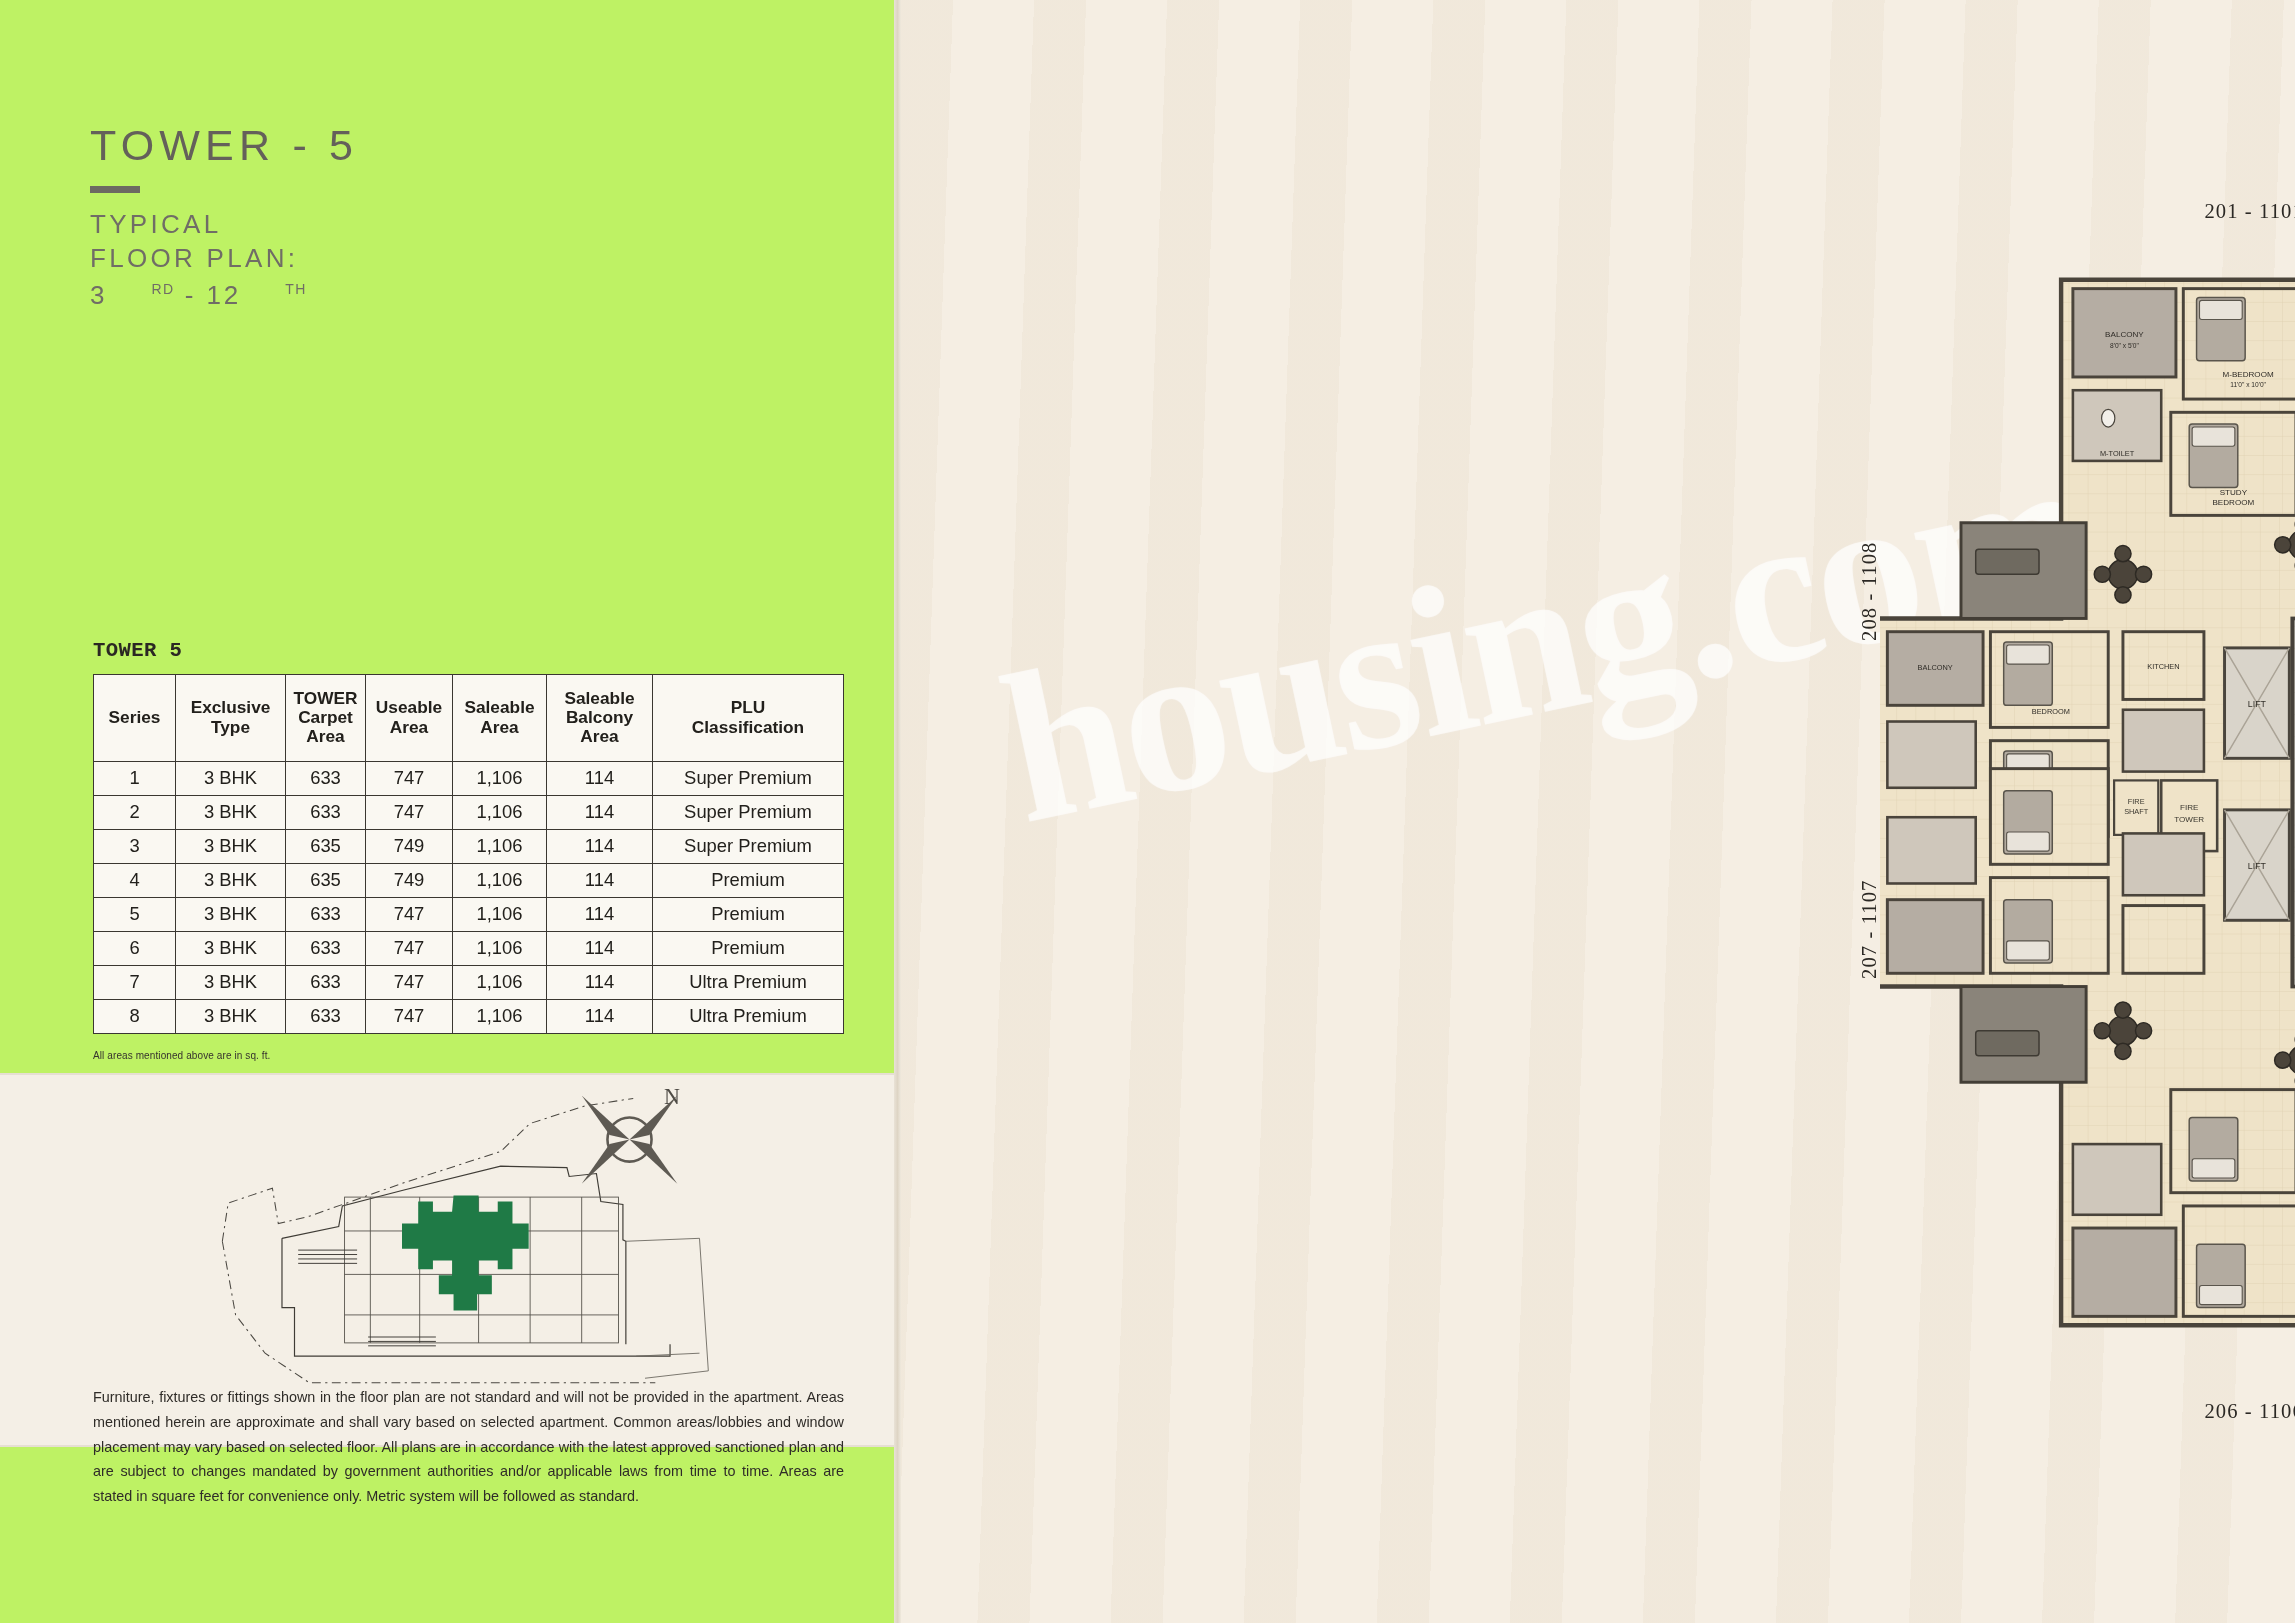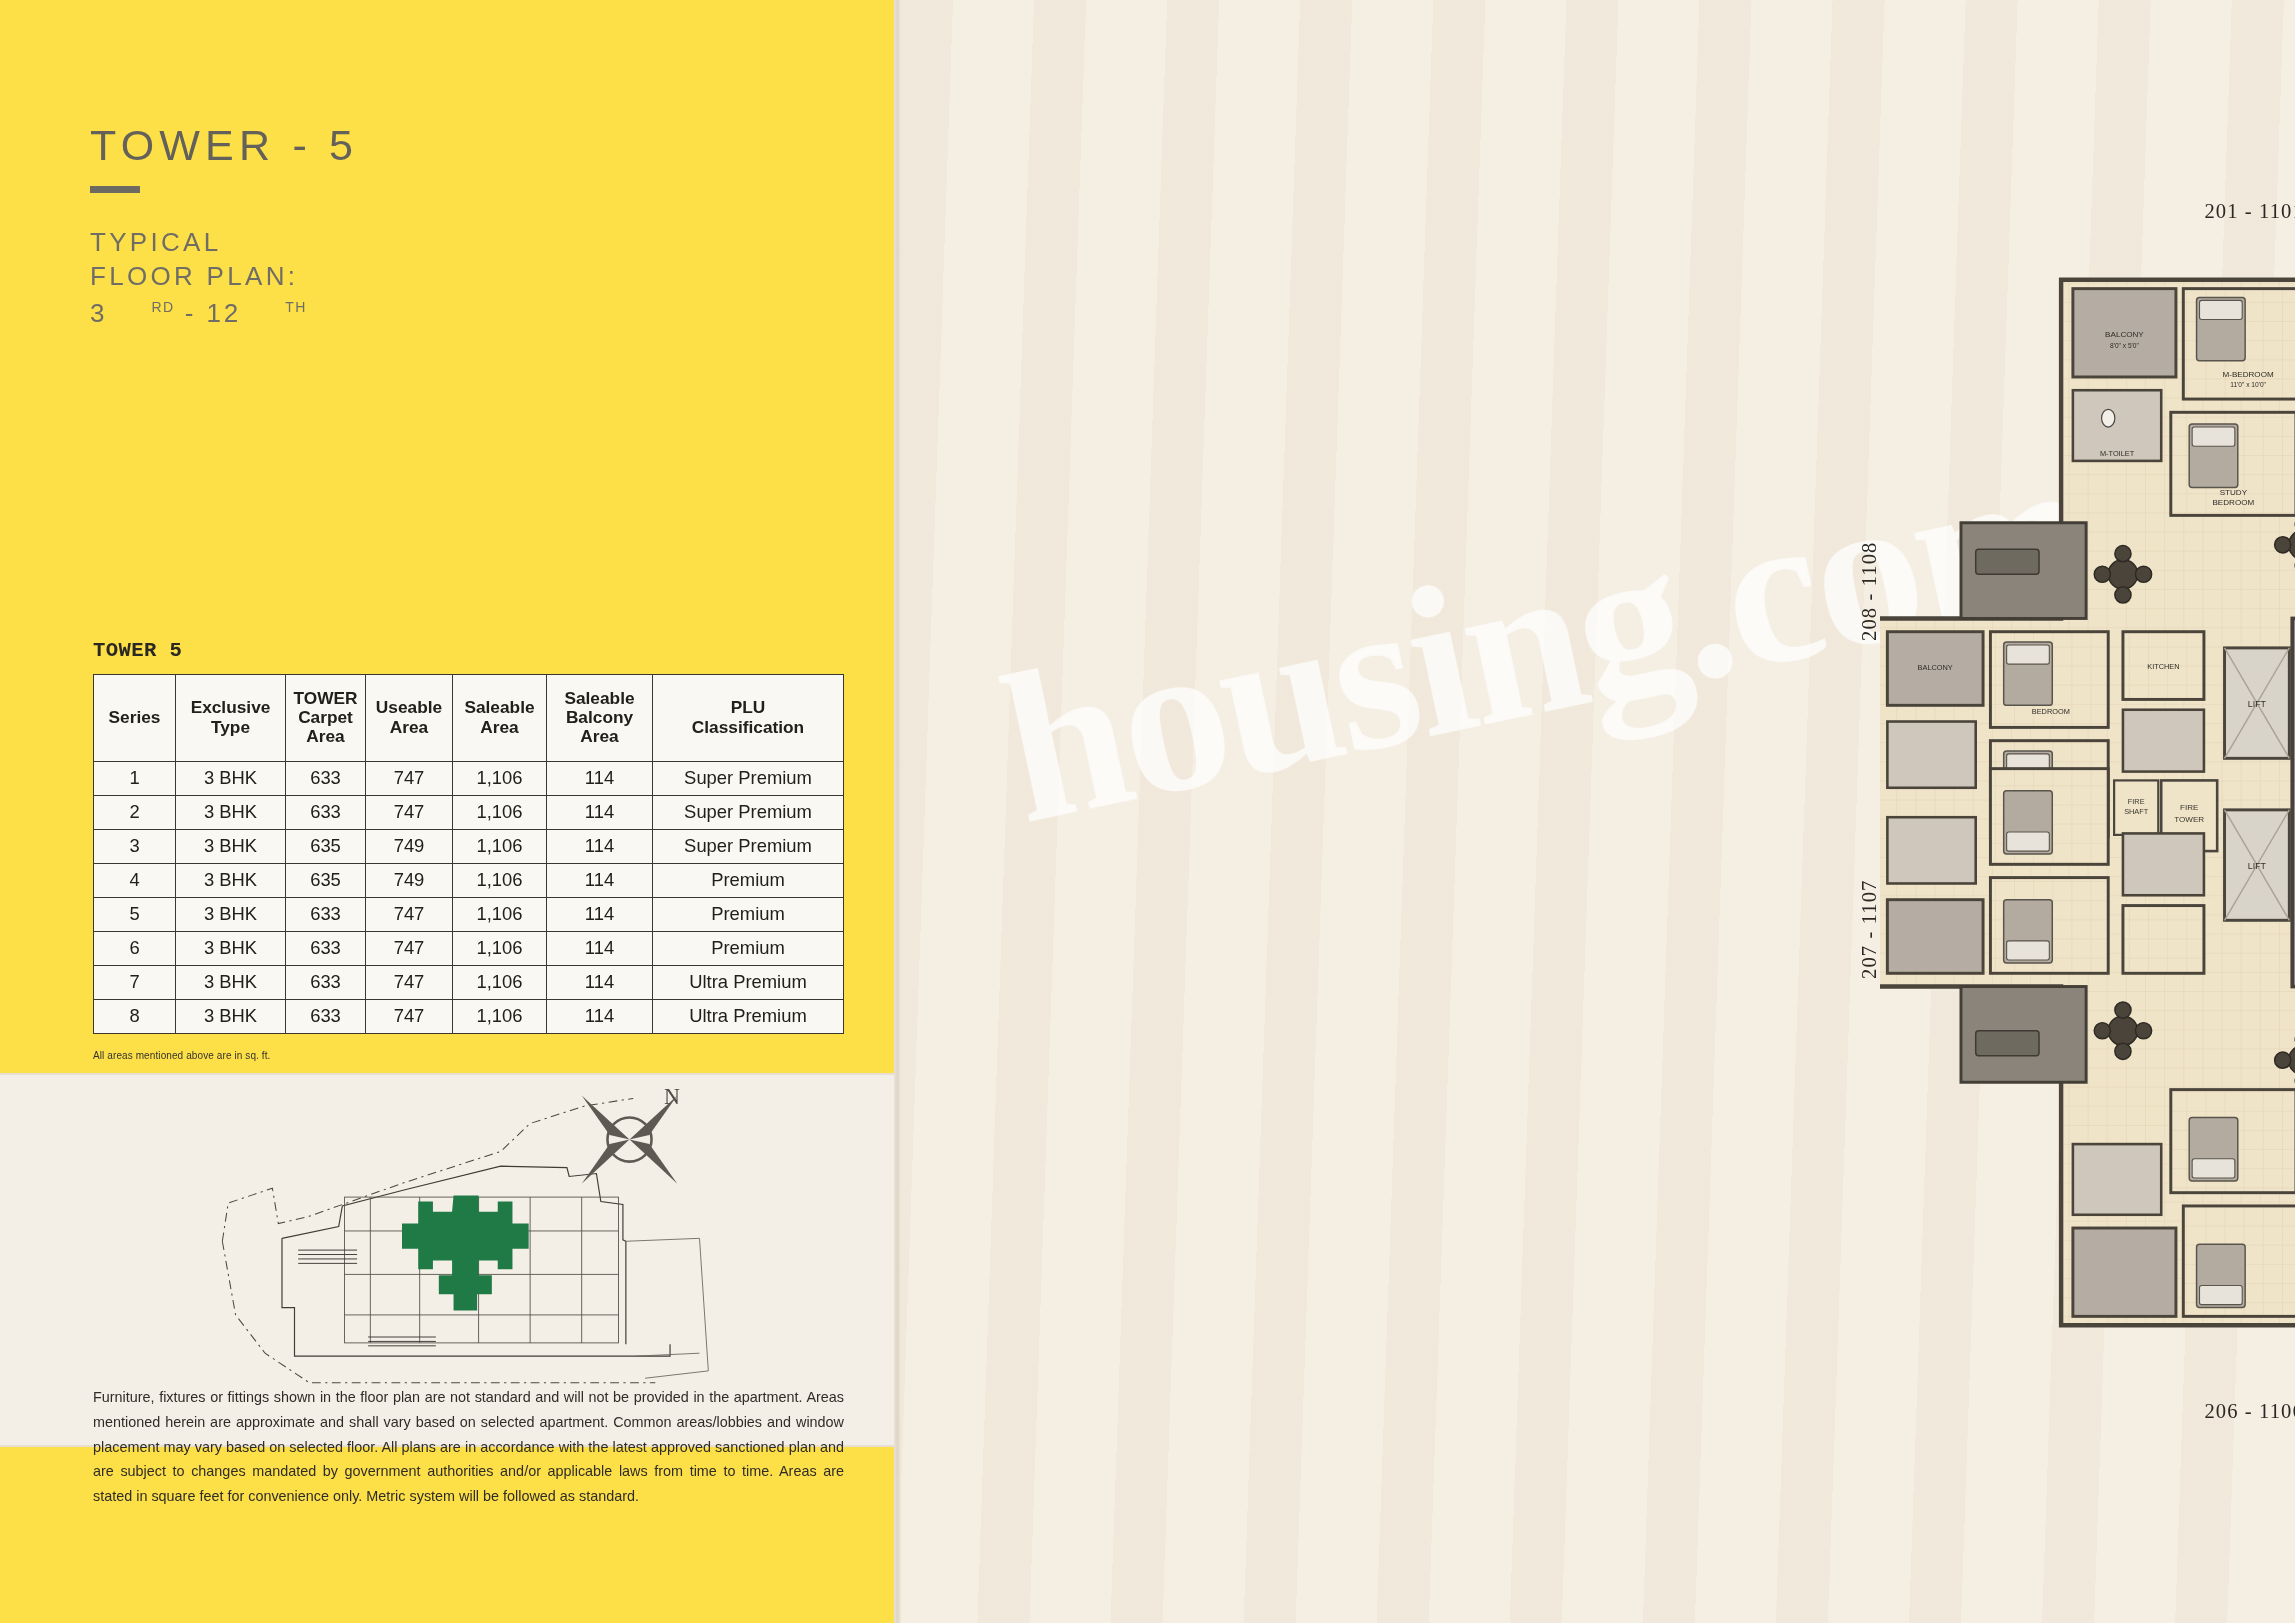--- a/index.html
+++ b/index.html
@@ -13,35 +13,35 @@
   .page{
     position:absolute;inset:0;
     display:flex;
     background:#faf7f1;
   }
 
   
   .left{
     width:894px;height:1623px;
     position:relative;
-    background:#fde047;
+    background:#bef264;
     flex:0 0 894px;
     box-sizing:border-box;
   }
   .left-inner{position:absolute;inset:0;}
 
   .title-block{position:absolute;left:90px;top:124px;width:663px;}
   .tower-title{
     font-size:43px;letter-spacing:5.2px;color:#64615a;
     font-weight:400;line-height:1;white-space:nowrap;
     font-family:"Liberation Sans", sans-serif;
   }
   .title-rule{width:50px;height:6.6px;background:#6d6a62;margin-top:19px;}
   .subtitle{
-    margin-top:32px;font-size:26px;letter-spacing:3.3px;color:#706d66;
+    margin-top:14px;font-size:26px;letter-spacing:3.3px;color:#706d66;
     line-height:1.33;font-weight:400;
   }
   .floorrange{margin-top:4.4px;font-size:26px;letter-spacing:2.9px;color:#706d66;}
   .floorrange sup{font-size:14px;letter-spacing:1.5px;vertical-align:super;margin-left:44px;}
 
   
   .table-wrap{position:absolute;left:93px;top:639px;width:751px;}
   .table-heading{
     font-size:20.6px;font-weight:bold;color:#2b2823;letter-spacing:0.4px;
     margin-bottom:11.8px;

